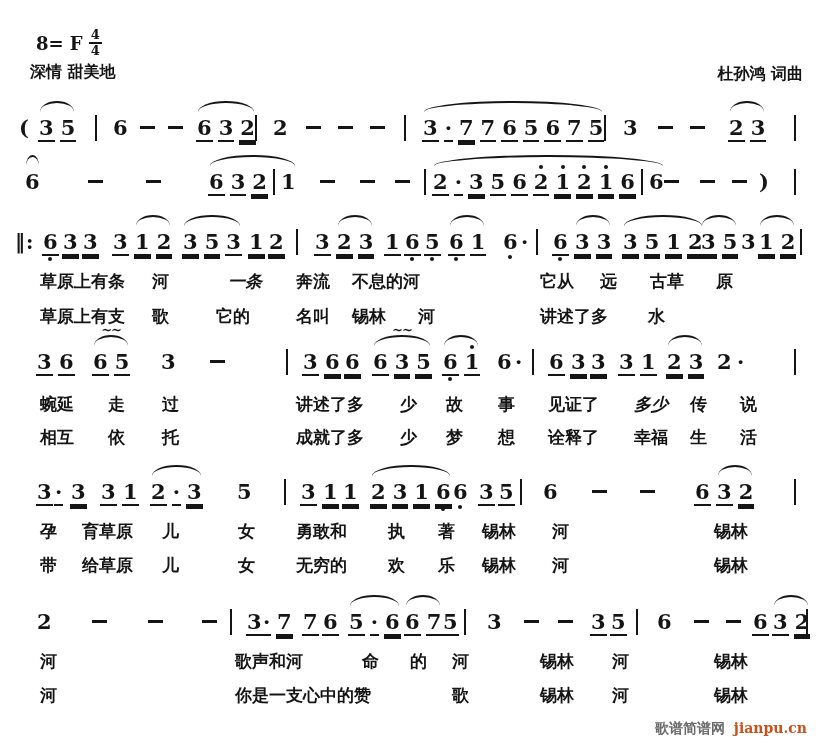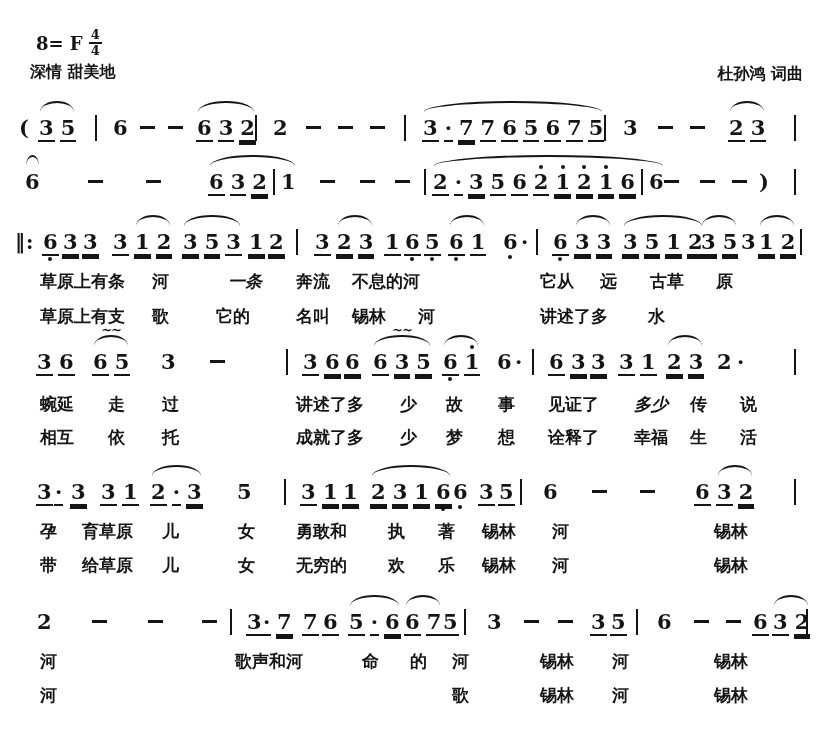--- a/index.html
+++ b/index.html
@@ -1024,20 +1024,25 @@
         <span class="syl" style="left: 235px;">歌声和河</span>
         <span class="syl" style="left: 362px;">命</span>
         <span class="syl" style="left: 410px;">的</span>
         <span class="syl" style="left: 452px;">河</span>
         <span class="syl" style="left: 540px;">锡林</span>
         <span class="syl" style="left: 612px;">河</span>
         <span class="syl" style="left: 714px;">锡林</span>
       </div>
       <div class="lrow" style="top: 684px;">
         <span class="syl" style="left: 40px;">河</span>
+        <span class="syl" style="left: 235px;">你是一支心中的赞</span>
         <span class="syl" style="left: 452px;">歌</span>
         <span class="syl" style="left: 540px;">锡林</span>
         <span class="syl" style="left: 612px;">河</span>
         <span class="syl" style="left: 714px;">锡林</span>
       </div>
     </div>
 
+  <div class="footer">
+    <span class="site">歌谱简谱网</span>
+    <span class="dom">jianpu.cn</span>
+  </div>
 </div>
 
 </body></html>

